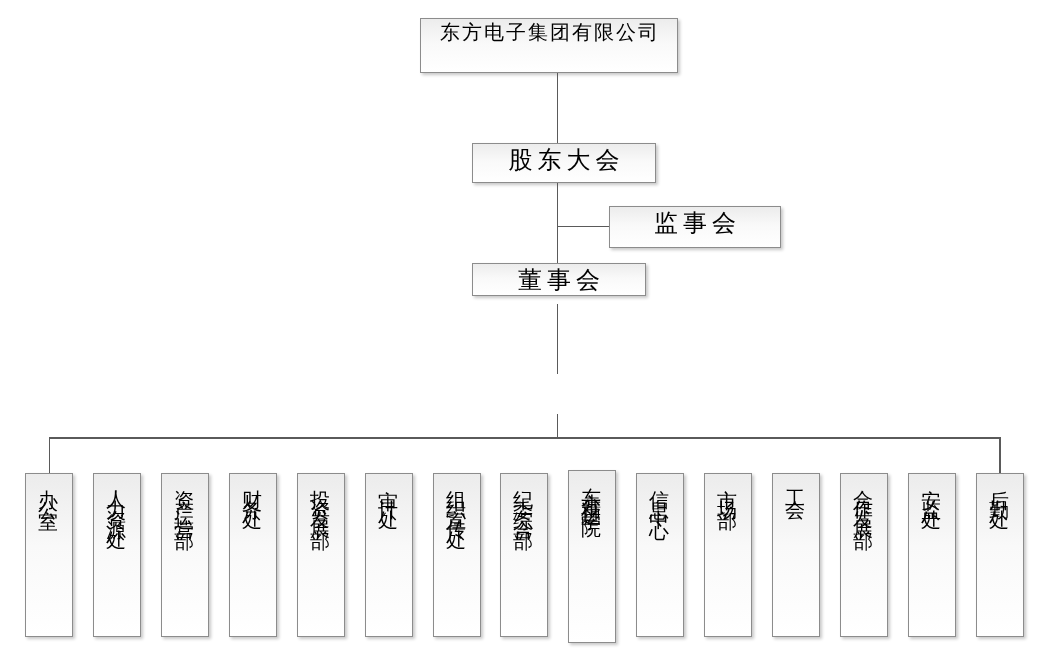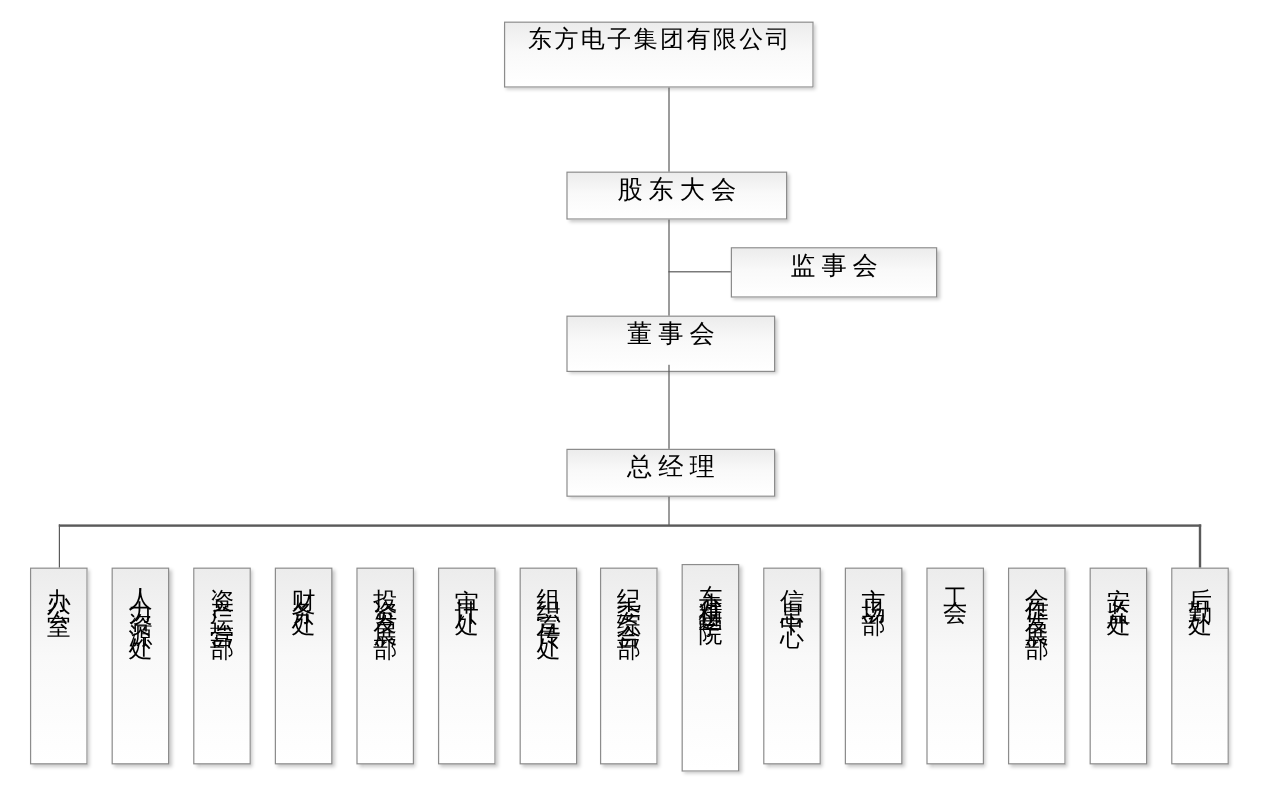--- a/index.html
+++ b/index.html
@@ -22,21 +22,21 @@
     box-sizing: border-box;
     border: 1px solid #8c8c8c;
     background: linear-gradient(180deg, #ececec 0%, #f9f9f9 45%, #ffffff 100%);
     box-shadow: 2px 2px 3px rgba(0,0,0,0.22);
     display: flex;
     align-items: flex-start;
     justify-content: center;
     color: #000000;
   }
   .node.h span {
-    font-size: 21px;
+    font-size: 24px;
     letter-spacing: 5px;
     margin-right: -5px;
     white-space: nowrap;
   }
   .node.title span {
     font-size: 20px;
     letter-spacing: 2px;
     margin-right: -2px;
   }
   .node.v span {
@@ -67,27 +67,24 @@
   </div>
 
   <div class="node h" style="left:472px; top:143px; width:184px; height:40px;">
     <span>股东大会</span>
   </div>
 
   <div class="node h" style="left:609px; top:206px; width:172px; height:42px;">
     <span>监事会</span>
   </div>
 
-  <div class="node h" style="left:472px; top:263px; width:174px; height:47px;">
+  <div class="node h" style="left:472px; top:263px; width:174px; height:33px;">
     <span>董事会</span>
   </div>
 
-  <div class="node h" style="left:472px; top:374px; width:174px; height:40px;">
-    <span>总经理</span>
-  </div>
 
   <div class="line" style="left:556.5px; top:73px;  width:1.5px; height:70px;"></div>
   <div class="line" style="left:556.5px; top:183px; width:1.5px; height:80px;"></div>
   <div class="line" style="left:557px;   top:225.5px; width:52px; height:1.5px;"></div>
   <div class="line" style="left:556.5px; top:304px; width:1.5px; height:70px;"></div>
   <div class="line" style="left:556.5px; top:414px; width:1.5px; height:24px;"></div>
   <div class="line" style="left:48.5px;  top:437px; width:952px; height:1.5px;"></div>
   <div class="line" style="left:48.5px;  top:437px; width:1.5px; height:36px;"></div>
   <div class="line" style="left:999px;   top:437px; width:1.5px; height:36px;"></div>
 

